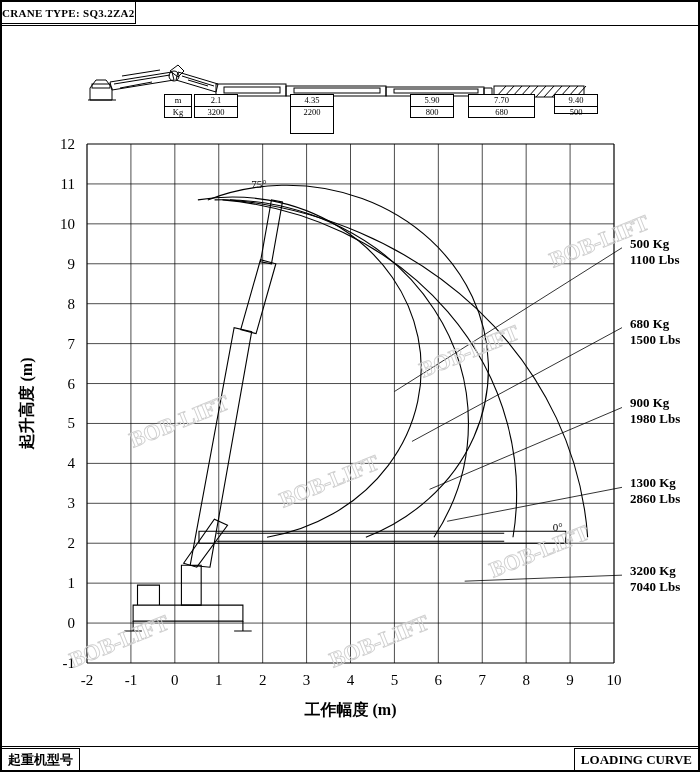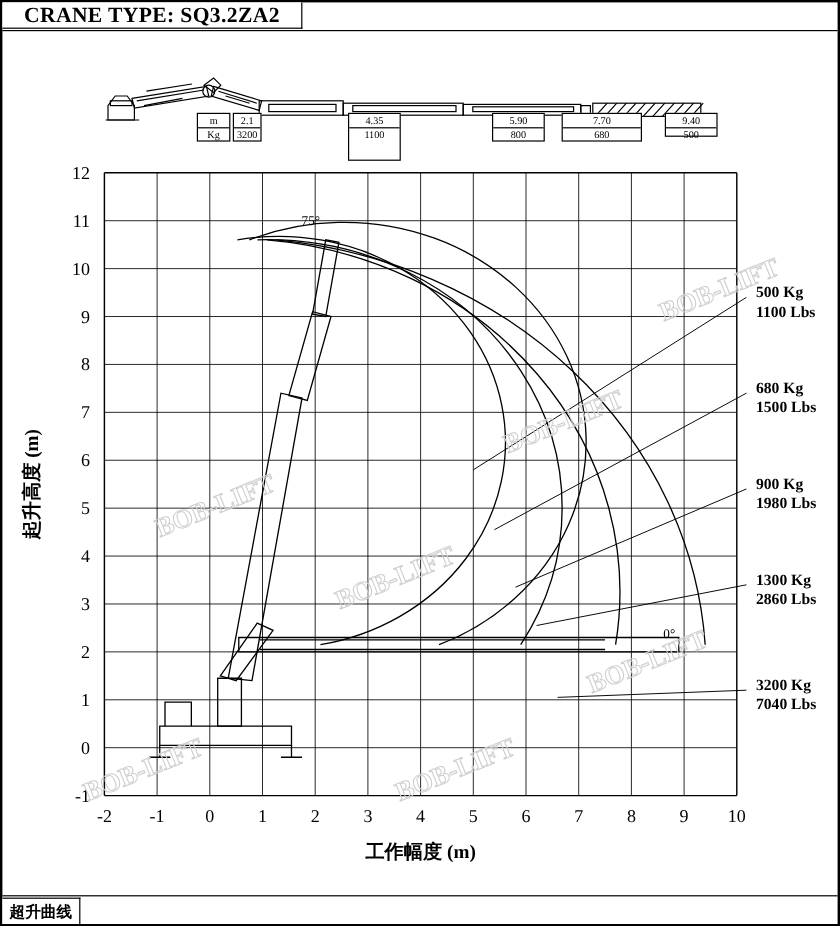--- a/index.html
+++ b/index.html
@@ -18,23 +18,23 @@
   }
   
   .hdr{
     position:absolute;left:0;top:0;width:100%;height:24px;
     border-bottom:1px solid #000;
     box-sizing:border-box;
   }
   .hdr .box{
     position:absolute;top:0;height:22px;
     display:flex;align-items:center;
-    font-weight:bold;font-size:18px;
+    font-weight:bold;font-size:11px;
     letter-spacing:.3px;
-    padding:0 18px;
+    padding:0 0;
     box-sizing:border-box;
     border:1px solid #000;
     background:#fff;
     white-space:nowrap;
   }
   .hdr .left{left:0;border-left:none;border-top:none;}
   .hdr .right{right:0;border-right:none;border-top:none;}
   
   .ftr{
     position:absolute;left:0;bottom:0;width:100%;height:24px;
@@ -124,28 +124,28 @@
   </svg>
   </div>
 
   <div class="captable">
 
     <div class="capcell" style="left:162px;top:0;width:28px;height:24px;">
       <div class="r1">m</div>
       <div class="r2">Kg</div>
     </div>
 
-    <div class="capcell" style="left:192px;top:0;width:24px;height:24px;">
+    <div class="capcell" style="left:192px;top:0;width:44px;height:24px;">
       <div class="r1">2.1</div>
       <div class="r2">3200</div>
     </div>
 
     <div class="capcell" style="left:288px;top:0;width:44px;height:40px;">
       <div class="r1">4.35</div>
-      <div class="r2">1100</div>
+      <div class="r2">2200</div>
     </div>
 
     <div class="capcell" style="left:376px;top:0;width:44px;height:24px;margin-left:32px;">
       <div class="r1">5.90</div>
       <div class="r2">800</div>
     </div>
 
     <div class="capcell" style="left:466px;top:0;width:67px;height:24px;">
       <div class="r1">7.70</div>
       <div class="r2">680</div>
@@ -266,16 +266,17 @@
           <text x="470" y="230" font-size="22" fill="none" stroke="#cfcfcf" stroke-width="0.9" text-anchor="middle" font-weight="bold" transform="rotate(-22 470 230)">BOB-LIFT</text>
           <text x="540" y="430" font-size="22" fill="none" stroke="#cfcfcf" stroke-width="0.9" text-anchor="middle" font-weight="bold" transform="rotate(-22 540 430)">BOB-LIFT</text>
           <text x="120" y="520" font-size="22" fill="none" stroke="#cfcfcf" stroke-width="0.9" text-anchor="middle" font-weight="bold" transform="rotate(-22 120 520)">BOB-LIFT</text>
           <text x="380" y="520" font-size="22" fill="none" stroke="#cfcfcf" stroke-width="0.9" text-anchor="middle" font-weight="bold" transform="rotate(-22 380 520)">BOB-LIFT</text>
           <text x="600" y="120" font-size="22" fill="none" stroke="#cfcfcf" stroke-width="0.9" text-anchor="middle" font-weight="bold" transform="rotate(-22 600 120)">BOB-LIFT</text>
         </g>
       </svg>
   </div>
 
   <div class="ftr">
-    <div class="box left">超升曲线</div>
+    <div class="box left">起重机型号</div>
+    <div class="box right">LOADING  CURVE</div>
   </div>
 
 </div>
 
 </body></html>

